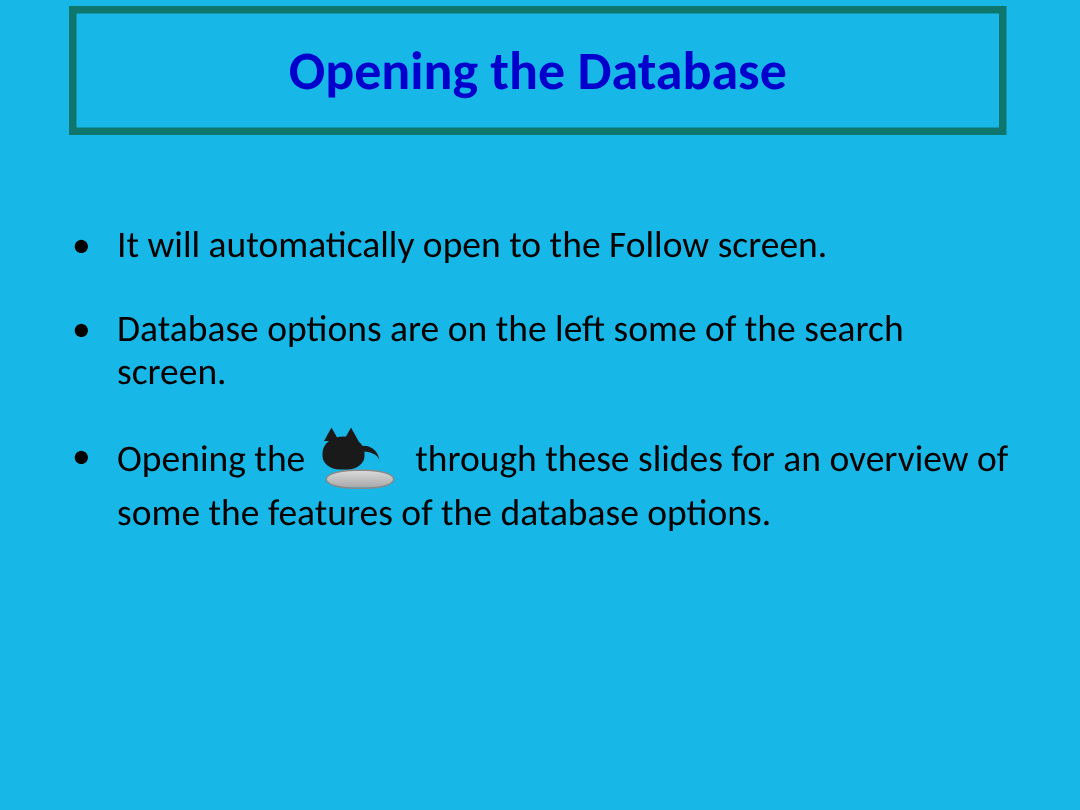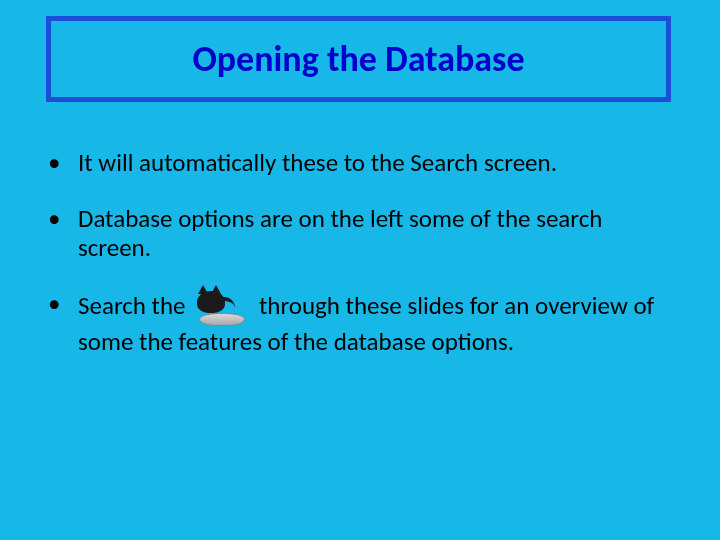--- a/index.html
+++ b/index.html
@@ -6,23 +6,23 @@
   body{
     width:720px;height:540px;
     background:#17b8e8;
     font-family:Calibri,"Segoe UI",Arial,sans-serif;
     color:#000;
     position:relative;
     overflow:hidden;
   }
   .title-box{
     position:absolute;
-    left:46px;top:16px;
+    left:46px;top:4px;
     width:625px;height:86px;
-    border:5px solid #1d4ed8;
+    border:5px solid #0f766e;
     box-sizing:border-box;
     display:flex;align-items:center;justify-content:center;
   }
   .title-text{
     font-size:36px;
     font-weight:700;
     color:#0000cc;
     text-align:center;
   }
   .content{
@@ -75,32 +75,32 @@
 <body>
 
 <div class="title-box">
   <div class="title-text">Opening the Database</div>
 </div>
 
 <div class="content">
 
   <div class="bullet">
     <div class="dot">•</div>
-    <div class="btext">It will automatically these to the Search screen.</div>
+    <div class="btext">It will automatically open to the Follow screen.</div>
   </div>
 
   <div class="bullet">
     <div class="dot">•</div>
     <div class="btext">Database options are on the left some of the search screen.</div>
   </div>
 
   <div class="bullet">
     <div class="dot">•</div>
     <div class="btext">
-      <span>Search the </span>
+      <span>Opening the </span>
       <span class="inline-img">
         <span class="bowl"></span>
         <span class="cat-body"></span>
         <span class="ear-l"></span><span class="ear-r"></span>
         <span class="tail"></span>
       </span>
       <span> through these slides for an overview of some the features of the database options.</span>
     </div>
   </div>
 

